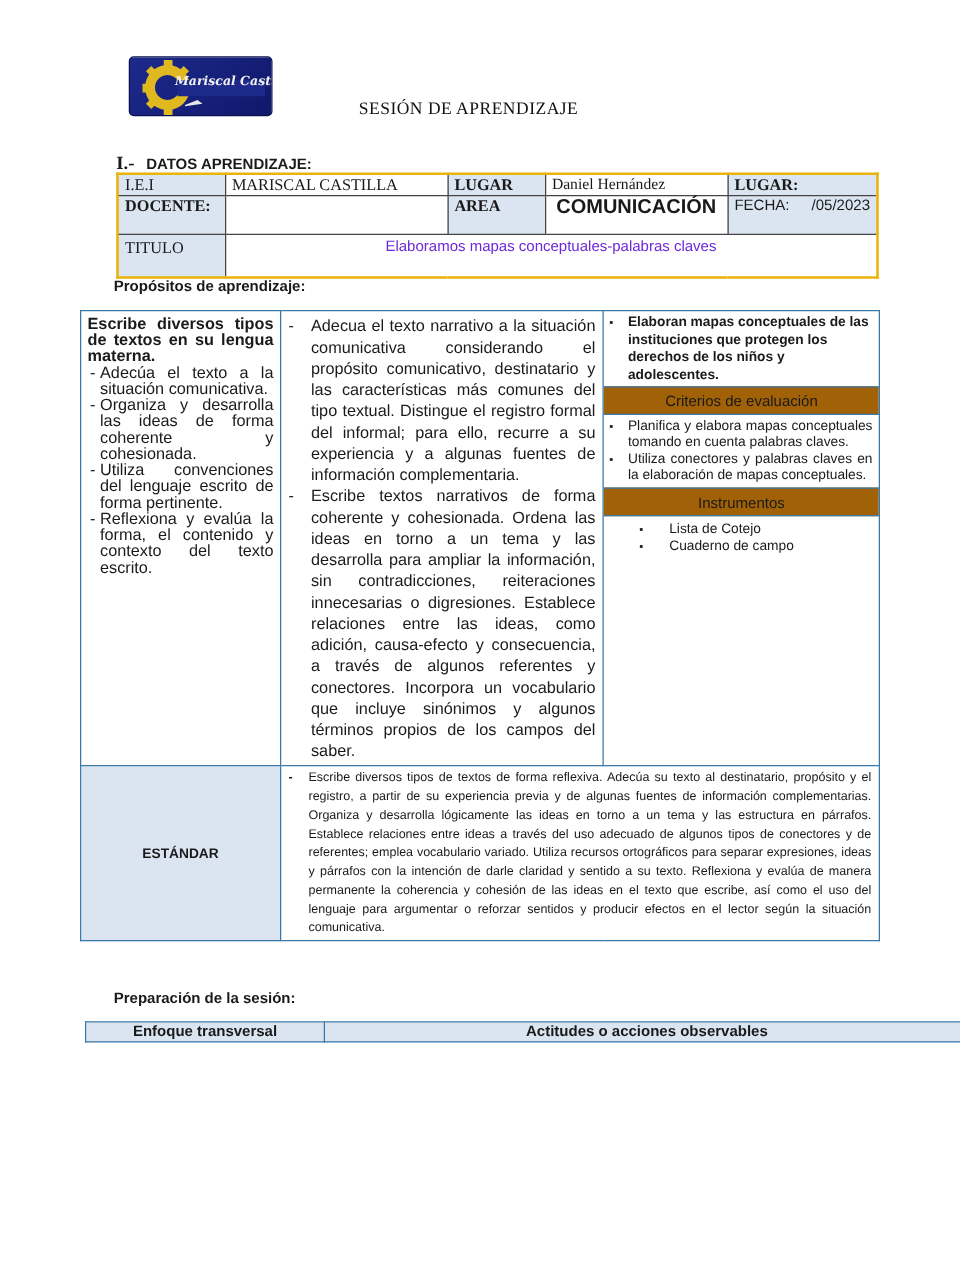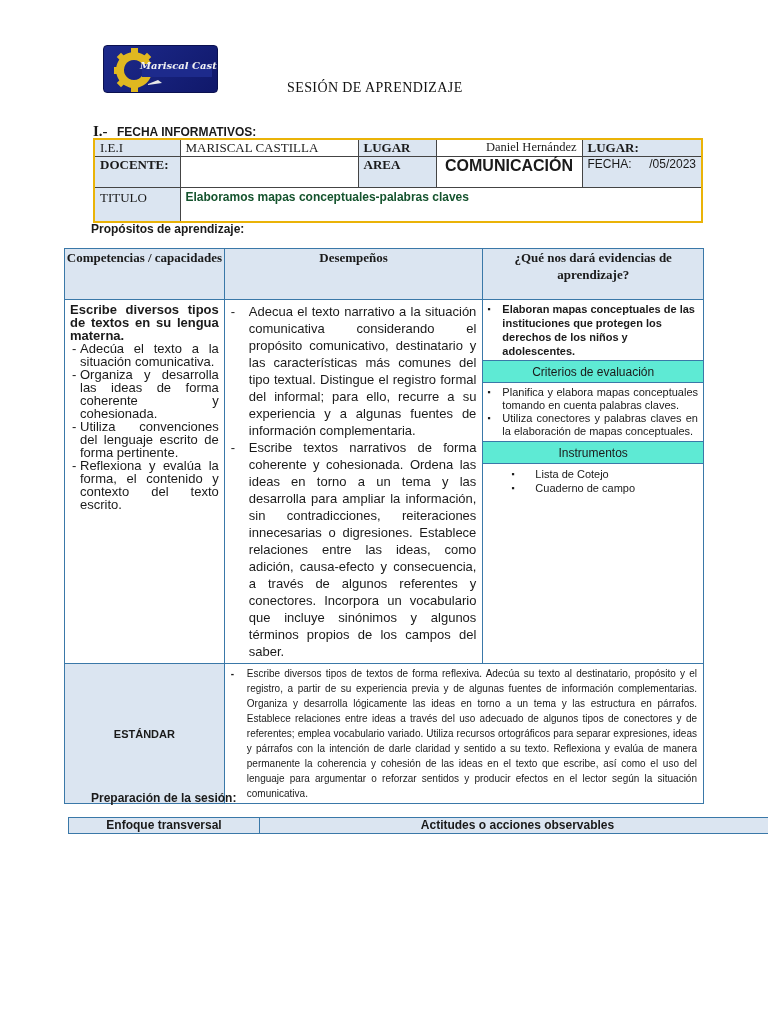--- a/index.html
+++ b/index.html
@@ -30,21 +30,21 @@
   table { border-collapse: collapse; position: absolute; }
 
   
   .info { left: 93px; top: 138px; width: 610px; border: 2px solid #eab308; }
   .info td { border: 1px solid #444; vertical-align: top; padding: 0 5px; font-size: 13px; }
   .info .lbl { background: #dbe5f1; font-family: "Liberation Serif", serif; }
   .info .serif { font-family: "Liberation Serif", serif; }
   .info .sans-b { font-weight: bold; font-size: 16px; text-align: center; }
   .info .fecha { background: #dbe5f1; font-size: 12px; }
   .info .fecha span.v { float: right; }
-  .info .title-val { font-size: 12px; font-weight: bold; color: #14532d; padding-top: 2px; }
+  .info .title-val { font-size: 12px; font-weight: normal; color: #6d28d9; padding-top: 2px; text-align: center; }
 
   .sub-head { position: absolute; left: 91px; top: 222px; font-size: 12px; font-weight: bold; }
 
   
   .main { left: 64px; top: 248px; width: 640px; border: 1px solid #3a78a8; }
   .main > tbody > tr > td, .main > tbody > tr > th { border: 1px solid #3a78a8; vertical-align: top; }
   .main th {
     background: #dbe5f1; font-family: "Liberation Serif", serif; font-weight: bold;
     font-size: 13px; height: 51px; text-align: center; vertical-align: middle; line-height: 17px;
   }
@@ -55,21 +55,21 @@
   .c1 li::before { content: "-"; position: absolute; left: 2px; }
   .c2 { width: 259px; padding: 3px 6px 3px 4px; font-size: 13px; line-height: 17px; text-align: justify; }
   .c2 li { position: relative; padding-left: 20px; }
   .c2 li::before { content: "-"; position: absolute; left: 2px; }
   .c3 { width: 221px; padding: 0; font-size: 11px; }
   .ev-box { padding: 2px 5px 2px 4px; line-height: 14px; font-weight: bold; }
   .ev-box li, .crit li { position: relative; padding-left: 15px; }
   .ev-box li::before, .crit li::before { content: "\25AA"; position: absolute; left: 0; font-size: 9px; }
   .ev-box ul, .crit ul, .inst ul { list-style: none; }
   .subhdr {
-    background: #5eead4; text-align: center; font-size: 12px; height: 23px; line-height: 22px;
+    background: #a16207; text-align: center; font-size: 12px; height: 23px; line-height: 22px;
     border-top: 1px solid #3a78a8; border-bottom: 1px solid #3a78a8;
   }
   .crit { padding: 3px 5px 3px 4px; line-height: 13px; text-align: justify; }
   .inst { padding: 3px 5px 3px 28px; height: 140px; line-height: 14px; }
   .inst li { position: relative; padding-left: 24px; }
   .inst li::before { content: "\25AA"; position: absolute; left: 0; font-size: 9px; }
 
   .std-lbl { background: #dbe5f1; text-align: center; vertical-align: middle !important; font-size: 11px; font-weight: bold; height: 140px; }
   .std { padding: 2px 6px 2px 4px; font-size: 10px; line-height: 15px; text-align: justify; }
   .std li { position: relative; padding-left: 18px; }
@@ -103,30 +103,30 @@
     <rect x="38" y="18" width="70" height="13" fill="#1d2a8c"></rect>
     <path d="M44 38 l10 -4 l4 3 l-14 2 Z" fill="#e8e8e8"></path>
   </svg>
   <span class="logo-text">Mariscal Castilla</span>
 </div>
 
 <div class="doc-title">SESIÓN DE APRENDIZAJE</div>
 
 <div class="section-head">
   <span class="num">I.-</span>
-  <span>FECHA INFORMATIVOS:</span>
+  <span>DATOS APRENDIZAJE:</span>
 </div>
 
 <table class="info">
   <tbody>
       <tr style="height:17px">
     <td class="lbl" style="width:86px">I.E.I</td>
     <td class="serif" style="width:178px">MARISCAL CASTILLA</td>
     <td class="lbl" style="width:78px; font-weight:bold">LUGAR</td>
-    <td class="serif" style="width:146px; text-align:right; font-size:12.5px">Daniel Hernández</td>
+    <td class="serif" style="width:146px; text-align:left; font-size:12.5px">Daniel Hernández</td>
     <td class="lbl" style="font-weight:bold">LUGAR:</td>
   </tr>
   <tr style="height:31px">
     <td class="lbl" style="font-weight:bold">DOCENTE:</td>
     <td class="serif"></td>
     <td class="lbl" style="font-weight:bold">AREA</td>
     <td class="sans-b">COMUNICACIÓN</td>
     <td class="fecha">
       <span>FECHA:</span>
       <span class="v">/05/2023</span>
@@ -136,25 +136,20 @@
     <td class="lbl" style="padding-top:2px">TITULO</td>
     <td colspan="4" class="title-val">Elaboramos mapas conceptuales-palabras claves</td>
   </tr>
 </tbody>
   </table>
 
 <div class="sub-head">Propósitos de aprendizaje:</div>
 
 <table class="main">
   <tbody>
-      <tr>
-    <th style="width:160px">Competencias / capacidades</th>
-    <th style="width:259px">Desempeños</th>
-    <th style="width:221px">¿Qué nos dará evidencias de aprendizaje?</th>
-  </tr>
   <tr>
     <td class="c1">
       <div class="lead">Escribe diversos tipos de textos en su lengua materna.</div>
       <ul>
         <li>Adecúa el texto a la situación comunicativa.</li>
         <li>Organiza y desarrolla las ideas de forma coherente y cohesionada.</li>
         <li>Utiliza convenciones del lenguaje escrito de forma pertinente.</li>
         <li>Reflexiona y evalúa la forma, el contenido y contexto del texto escrito.</li>
       </ul>
     </td>

